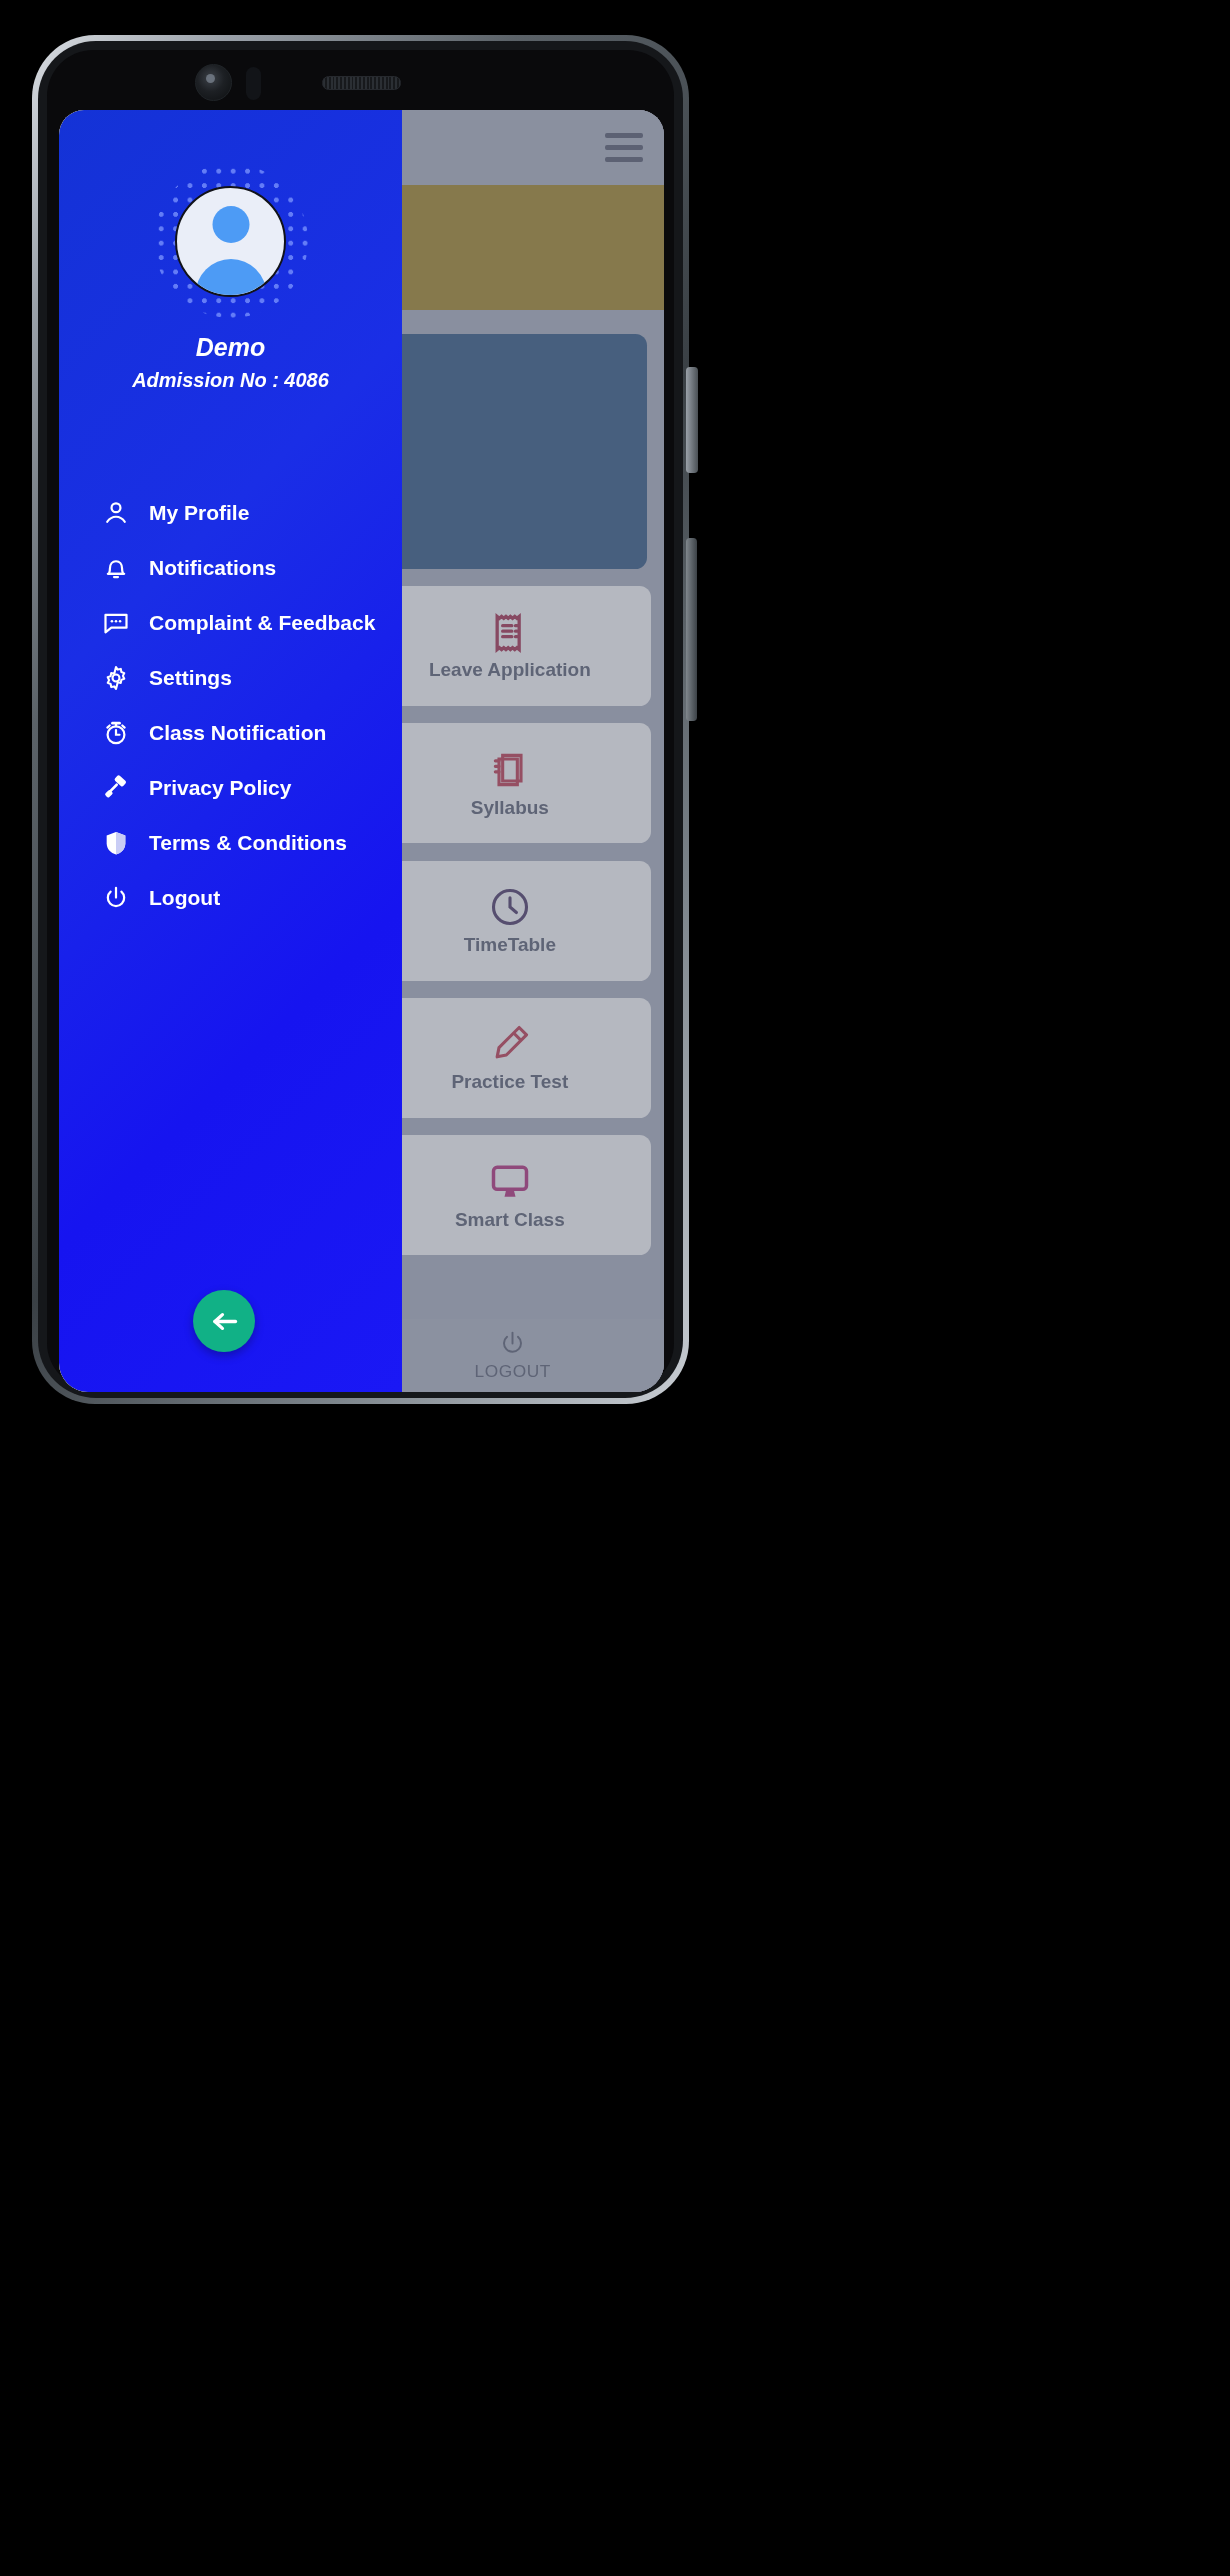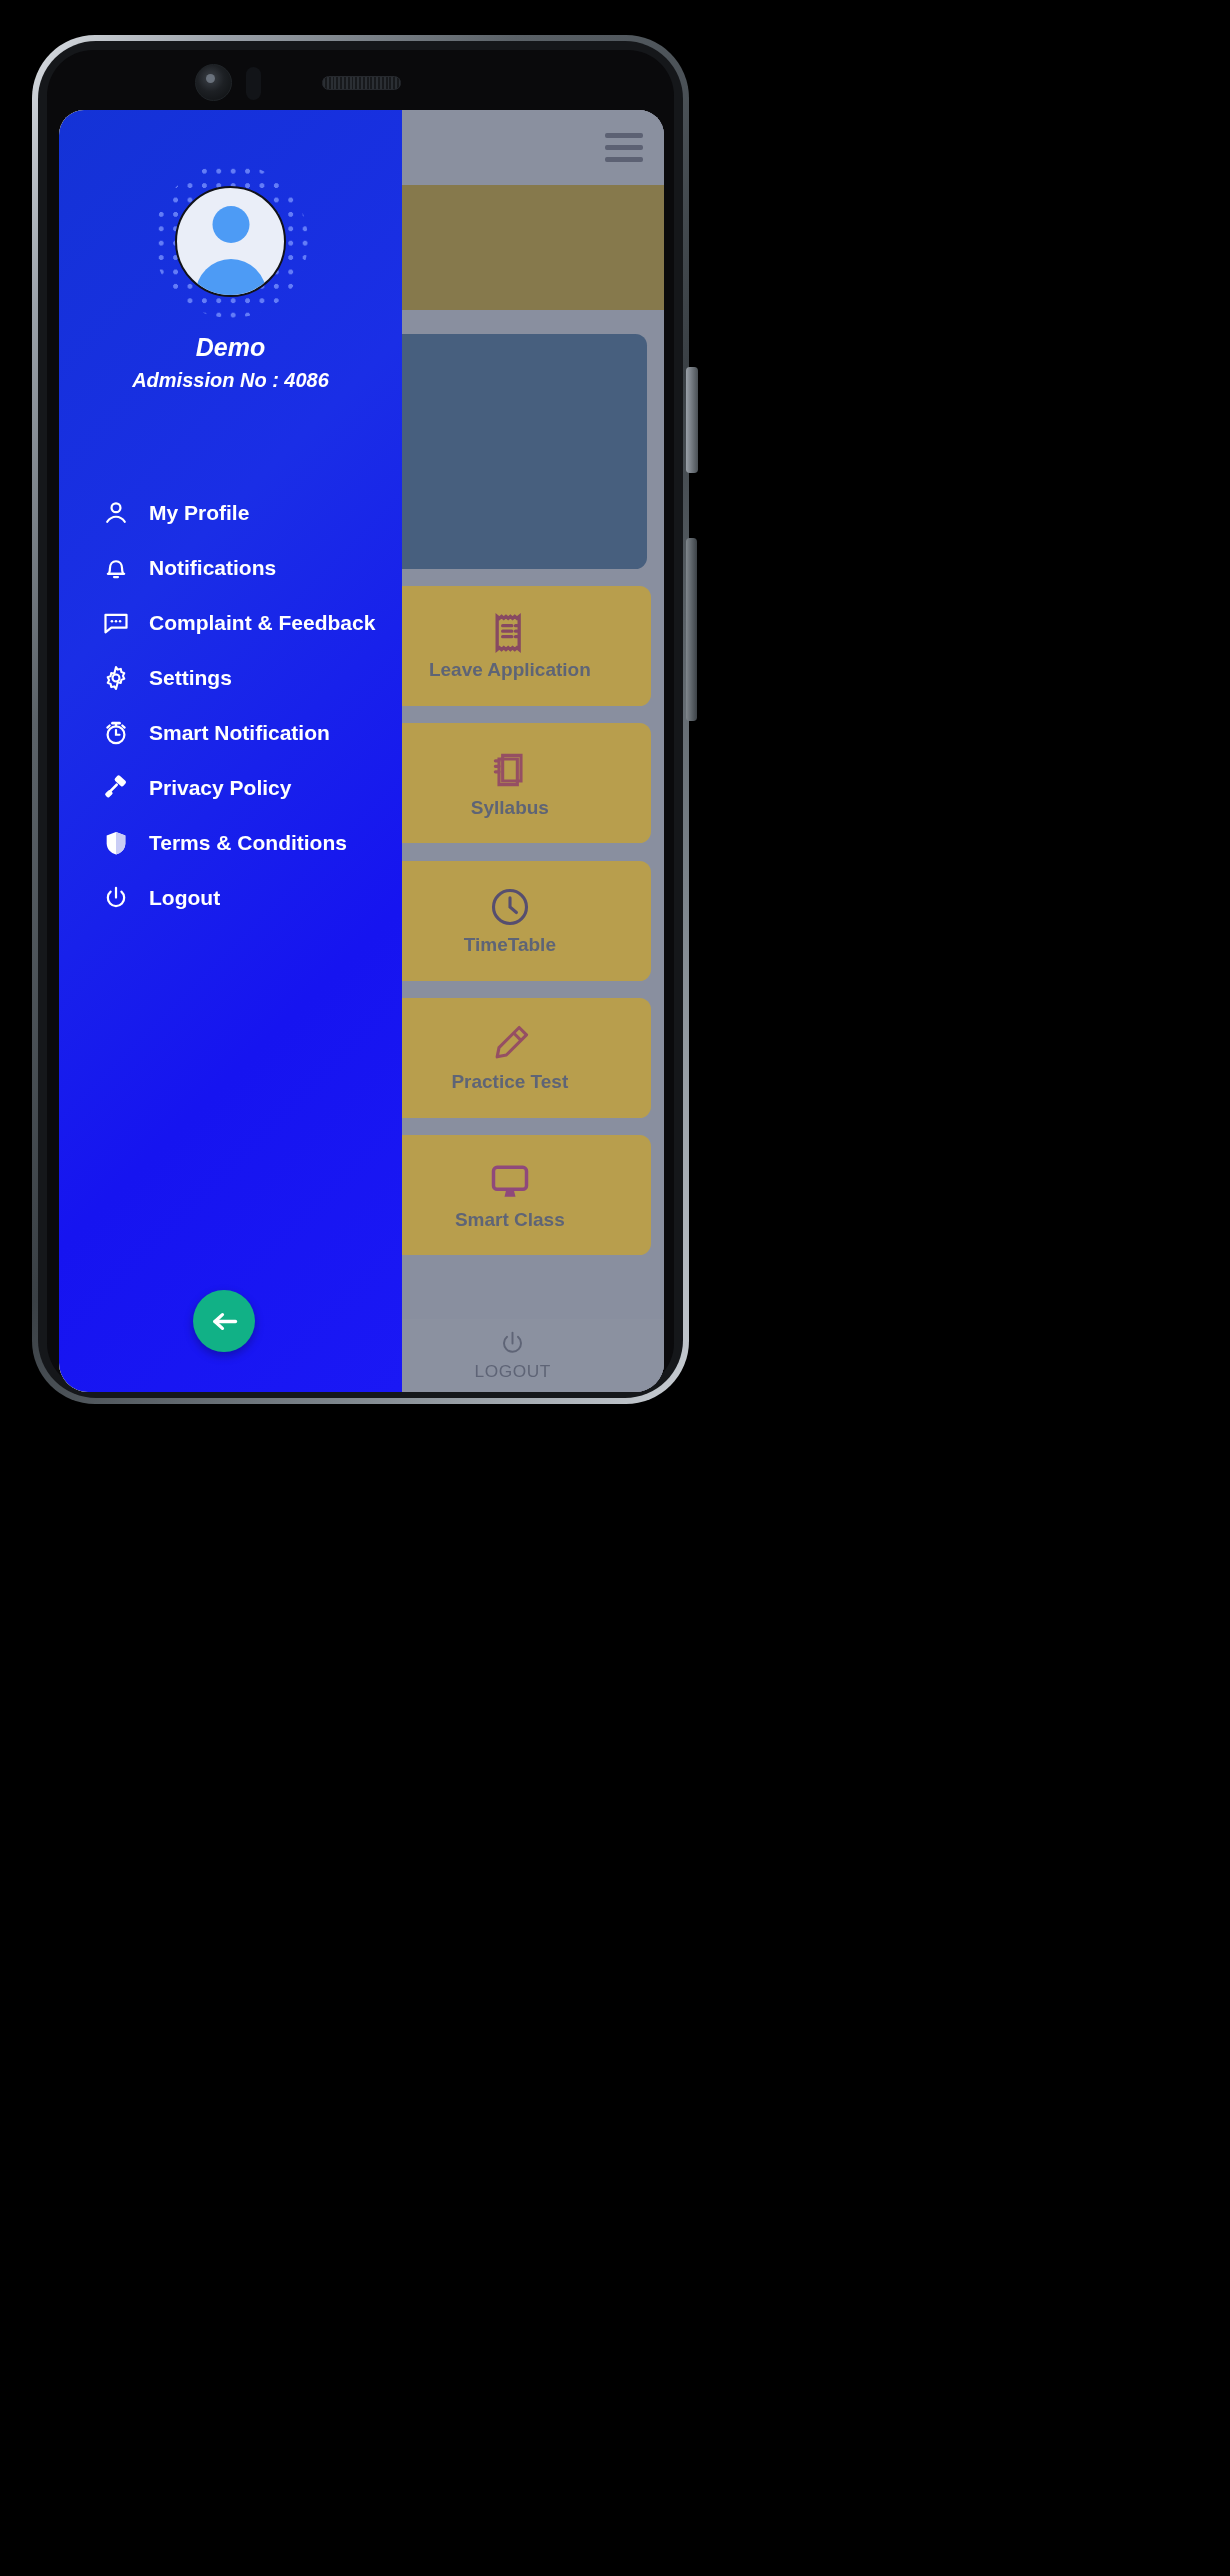--- a/index.html
+++ b/index.html
@@ -143,21 +143,21 @@
 
   .tile-grid {
     position: absolute; top: 476px; left: 13.5px; right: 13.5px;
     display: grid;
     grid-template-columns: 1fr 1fr;
     gap: 17.3px 15.4px;
   }
   .tile {
     height: 120px;
     border-radius: 11.5px;
-    background: #eab308;
+    background: #e5e5e5;
     display: flex; flex-direction: column;
     align-items: center; justify-content: center;
     gap: 3.8px;
   }
   .tile-icon { width: 44px; height: 44px; display: block; }
   .tile-label {
     font-size: 19px; font-weight: bold; color: #3e4356;
     text-align: center; line-height: 23px;
   }
 
@@ -417,21 +417,21 @@
         </div>
 
         <div class="menu-item">
           <svg class="menu-icon" viewBox="0 0 24 24" fill="none" stroke="#fff" stroke-width="1.9">
             <circle cx="12" cy="13.5" r="7.2"></circle>
             <path d="M12 9.5v4h3" stroke-linecap="round"></path>
             <path d="M9 3.6h6" stroke-linecap="round" stroke-width="2.4"></path>
             <path d="M12 3.6v2.7" stroke-linecap="round"></path>
             <path d="M4.6 7.4L6.6 5.6M19.4 7.4l-2-1.8" stroke-linecap="round"></path>
           </svg>
-          <div class="menu-label">Smart Notification</div>
+          <div class="menu-label">Class Notification</div>
         </div>
 
         <div class="menu-item">
           <svg class="menu-icon" viewBox="0 0 24 24" fill="#fff" stroke="#fff" stroke-width="1.2">
             <rect x="11.5" y="3.6" width="8.4" height="4.6" rx="1" transform="rotate(42 15.7 5.9)"></rect>
             <rect x="3.4" y="15.2" width="5" height="3.4" rx="1" transform="rotate(-42 5.9 16.9)"></rect>
             <path d="M12.6 9.2L7.4 14.4" stroke-width="2.2" stroke-linecap="round"></path>
           </svg>
           <div class="menu-label">Privacy Policy</div>
         </div>

